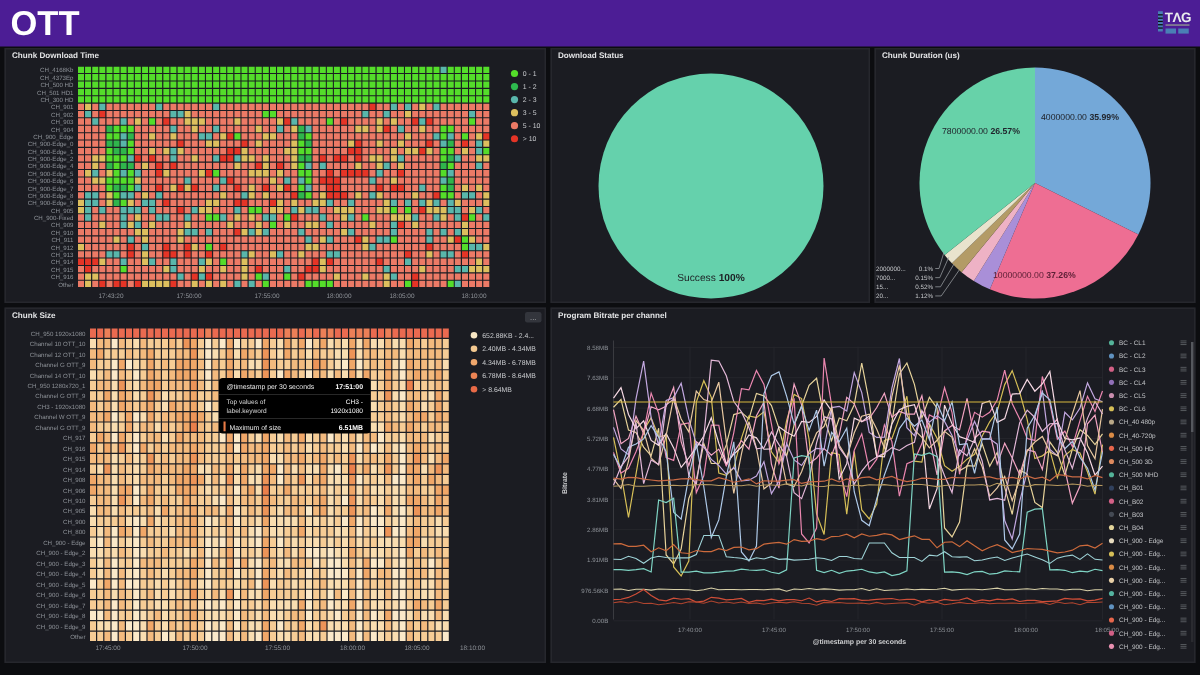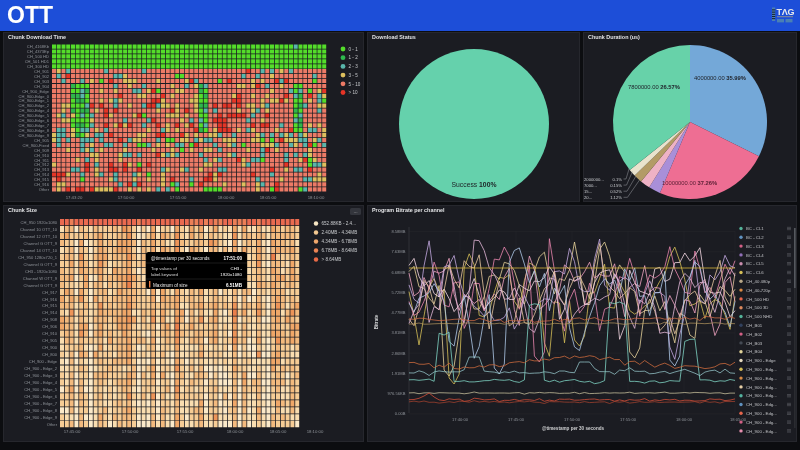--- a/index.html
+++ b/index.html
@@ -1,16 +1,16 @@
 <!DOCTYPE html>
 <html><head><meta charset="utf-8"><style>
 *{margin:0;padding:0;box-sizing:border-box}
 body{width:800px;height:450px;overflow:hidden;background:#0c0d10;font-family:"Liberation Sans",sans-serif}
 #wrap{position:relative;width:800px;height:450px;background:#0c0d10}
-#hdr{position:absolute;left:0;top:0;width:800px;height:31px;background:#1d4ed8}
+#hdr{position:absolute;left:0;top:0;width:800px;height:31px;background:#4c1d95}
 #hdr h1{position:absolute;left:7px;top:2px;font-size:23px;font-weight:bold;color:#fff}
 .panel{position:absolute;background:#1b1c22;border:1px solid #26272d}
 .panel svg{position:absolute;left:-1px;top:-1px}
 </style></head>
 <body>
 <div id="wrap">
 <div id="hdr">
       <h1>OTT</h1>
     </div>
 <svg style="position:absolute;left:765px;top:2px" width="35" height="26" viewBox="0 0 35 26">

